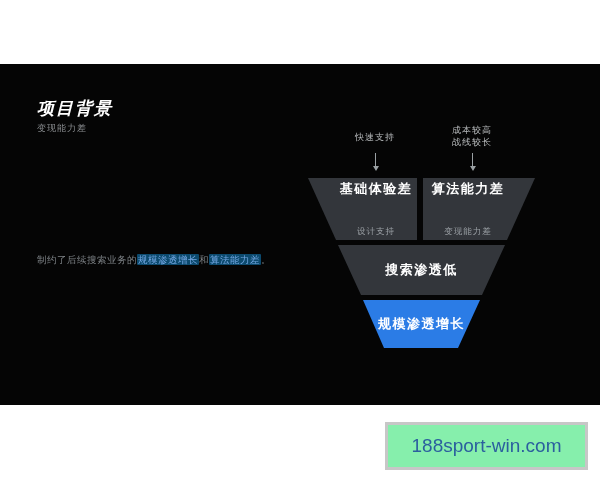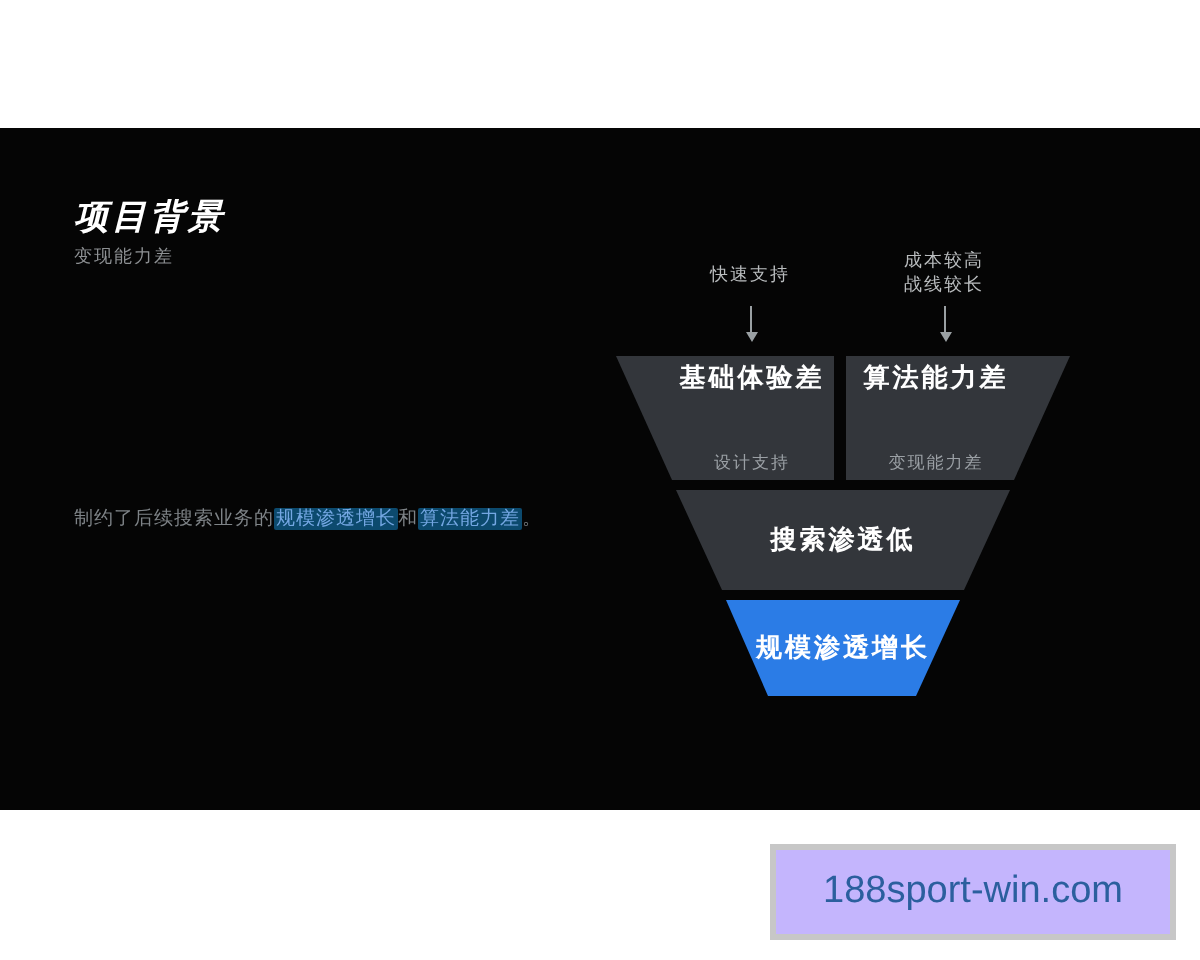--- a/index.html
+++ b/index.html
@@ -44,21 +44,21 @@
 
   .fcell{position:absolute;top:0;height:100%;display:flex;flex-direction:column;justify-content:center;align-items:center;gap:12px;}
   .fcell-l{left:22px;width:92px;}
   .fcell-r{left:117px;width:86px;text-align:center;}
   .fcell-full{left:0;width:227px;}
   .ftitle{color:#ffffff;font-size:13px;font-weight:bold;letter-spacing:1.5px;}
   .fsub{color:#9ba0a5;font-size:8.5px;margin-top:16px;letter-spacing:1px;}
 
   .watermark{
     position:absolute;left:385px;top:422px;width:203px;height:48px;
-    background:#c4b5fd;border:3px solid #c7c7c7;box-sizing:border-box;
+    background:#86efac;border:3px solid #c7c7c7;box-sizing:border-box;
     display:flex;align-items:center;justify-content:center;
     color:#2b5f9e;font-size:19px;text-decoration:none;cursor:pointer;
   }
 </style>
 </head>
 <body>
 
 <div class="canvas">
 
   <div class="top-strip"></div>

